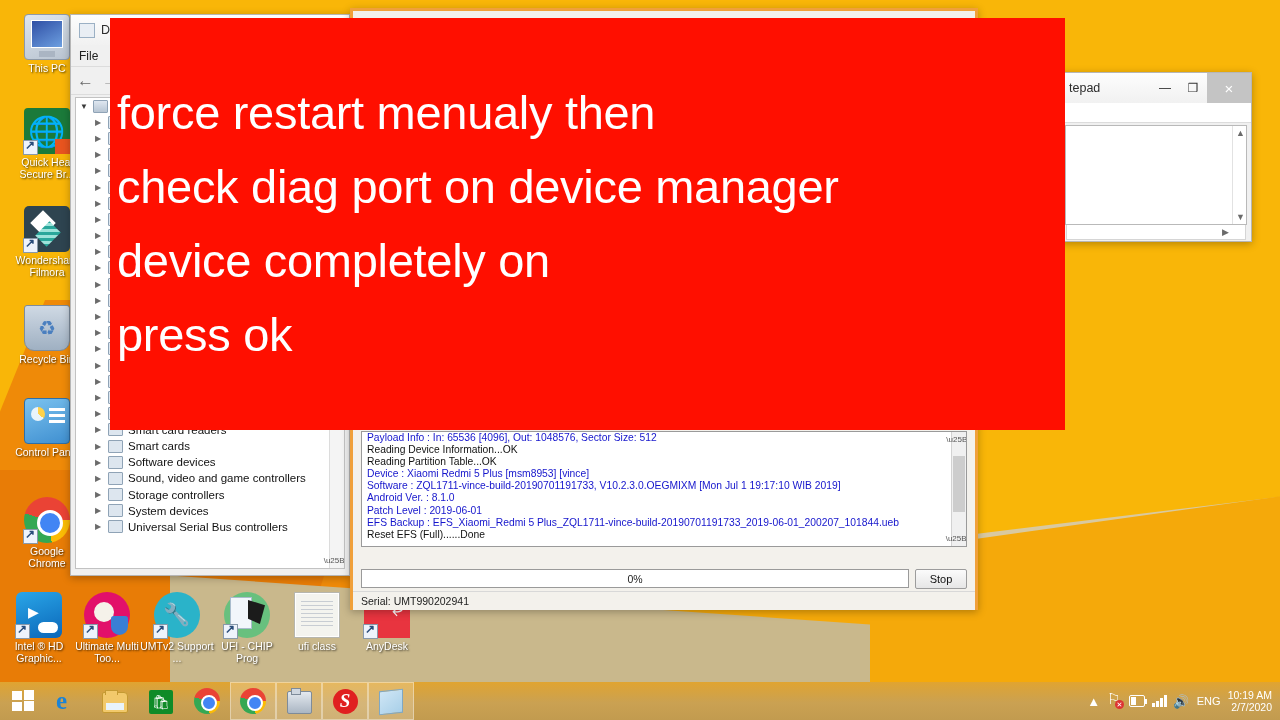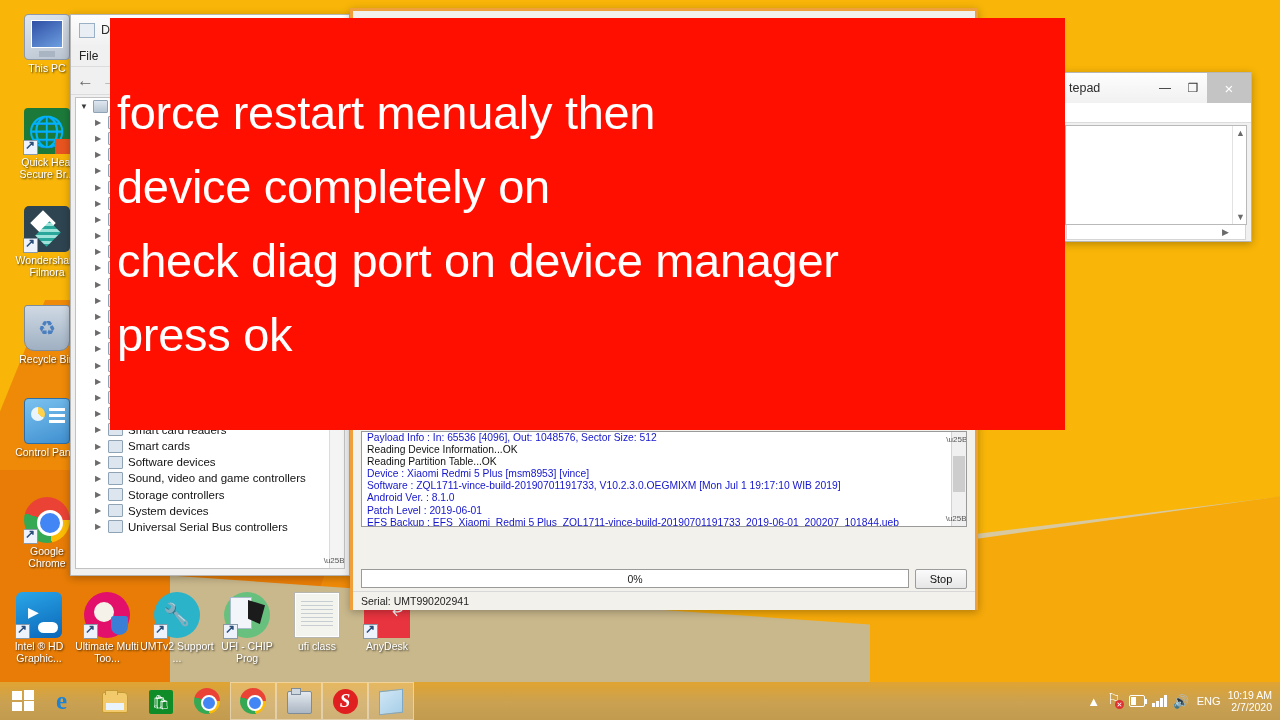--- a/index.html
+++ b/index.html
@@ -140,21 +140,21 @@
   .trow .exp.open { color:#3a3a3a; }
   .trow .tico { width:15px; height:13px; margin-right:5px; flex:none;
           background:#dde6ef; border:1px solid #8fa3b6; border-radius:1px; }
   .trow.root { padding-left:4px; font-weight:normal; }
   .trow.root .tico { background:linear-gradient(#dfe7f0,#b7c5d3); }
   .trow.lvl2 { padding-left:19px; }
 
   
   #umt { left:350px; top:8px; width:628px; height:602px;
          border:3px solid #f0a03a; background:#f3f1ec; }
-  #umt .logpane { position:absolute; left:8px; top:420px; right:8px; height:96px;
+  #umt .logpane { position:absolute; left:8px; top:420px; right:8px; height:116px;
          background:#fff; border:1px solid #9a9a9a; overflow:hidden;
          font-family:"Liberation Sans", sans-serif; }
   .logline { font-size:10.3px; line-height:12.1px; white-space:nowrap;
          padding-left:5px; color:#111; }
   .logline.k { color:#1515cc; }
   .log-scroll { position:absolute; right:0; top:0; bottom:0; width:15px;
          background:#f0f0f0; border-left:1px solid #d2d2d2; }
   .log-scroll .thumb { position:absolute; left:1px; right:1px; top:24px; bottom:34px;
          background:#cdcdcd; }
   .log-scroll .ar { position:absolute; left:0; right:0; height:15px; font-size:8px;
@@ -528,22 +528,22 @@
       <div class="np-ar" style="left:3px;bottom:2px">▼</div>
     </div>
     <div class="np-hscroll">
       <div class="np-ar" style="right:16px;top:2px">▶</div>
     </div>
   </div>
 </div>
 
 <div id="overlay" style="background: rgb(255, 15, 0);">
     <div class="oline" style="color: rgb(255, 255, 255);">force restart menualy then</div>
+    <div class="oline" style="color: rgb(255, 255, 255);">check diag port on device manager</div>
     <div class="oline" style="color: rgb(255, 255, 255);">device completely on</div>
-    <div class="oline" style="color: rgb(255, 255, 255);">check diag port on device manager</div>
     <div class="oline" style="color: rgb(255, 255, 255);">press ok</div>
   </div>
 
 <div id="taskbar">
   <div id="start">
     <span class="winlogo">
       <i></i>
         <i></i>
         <i></i>
         <i></i>

